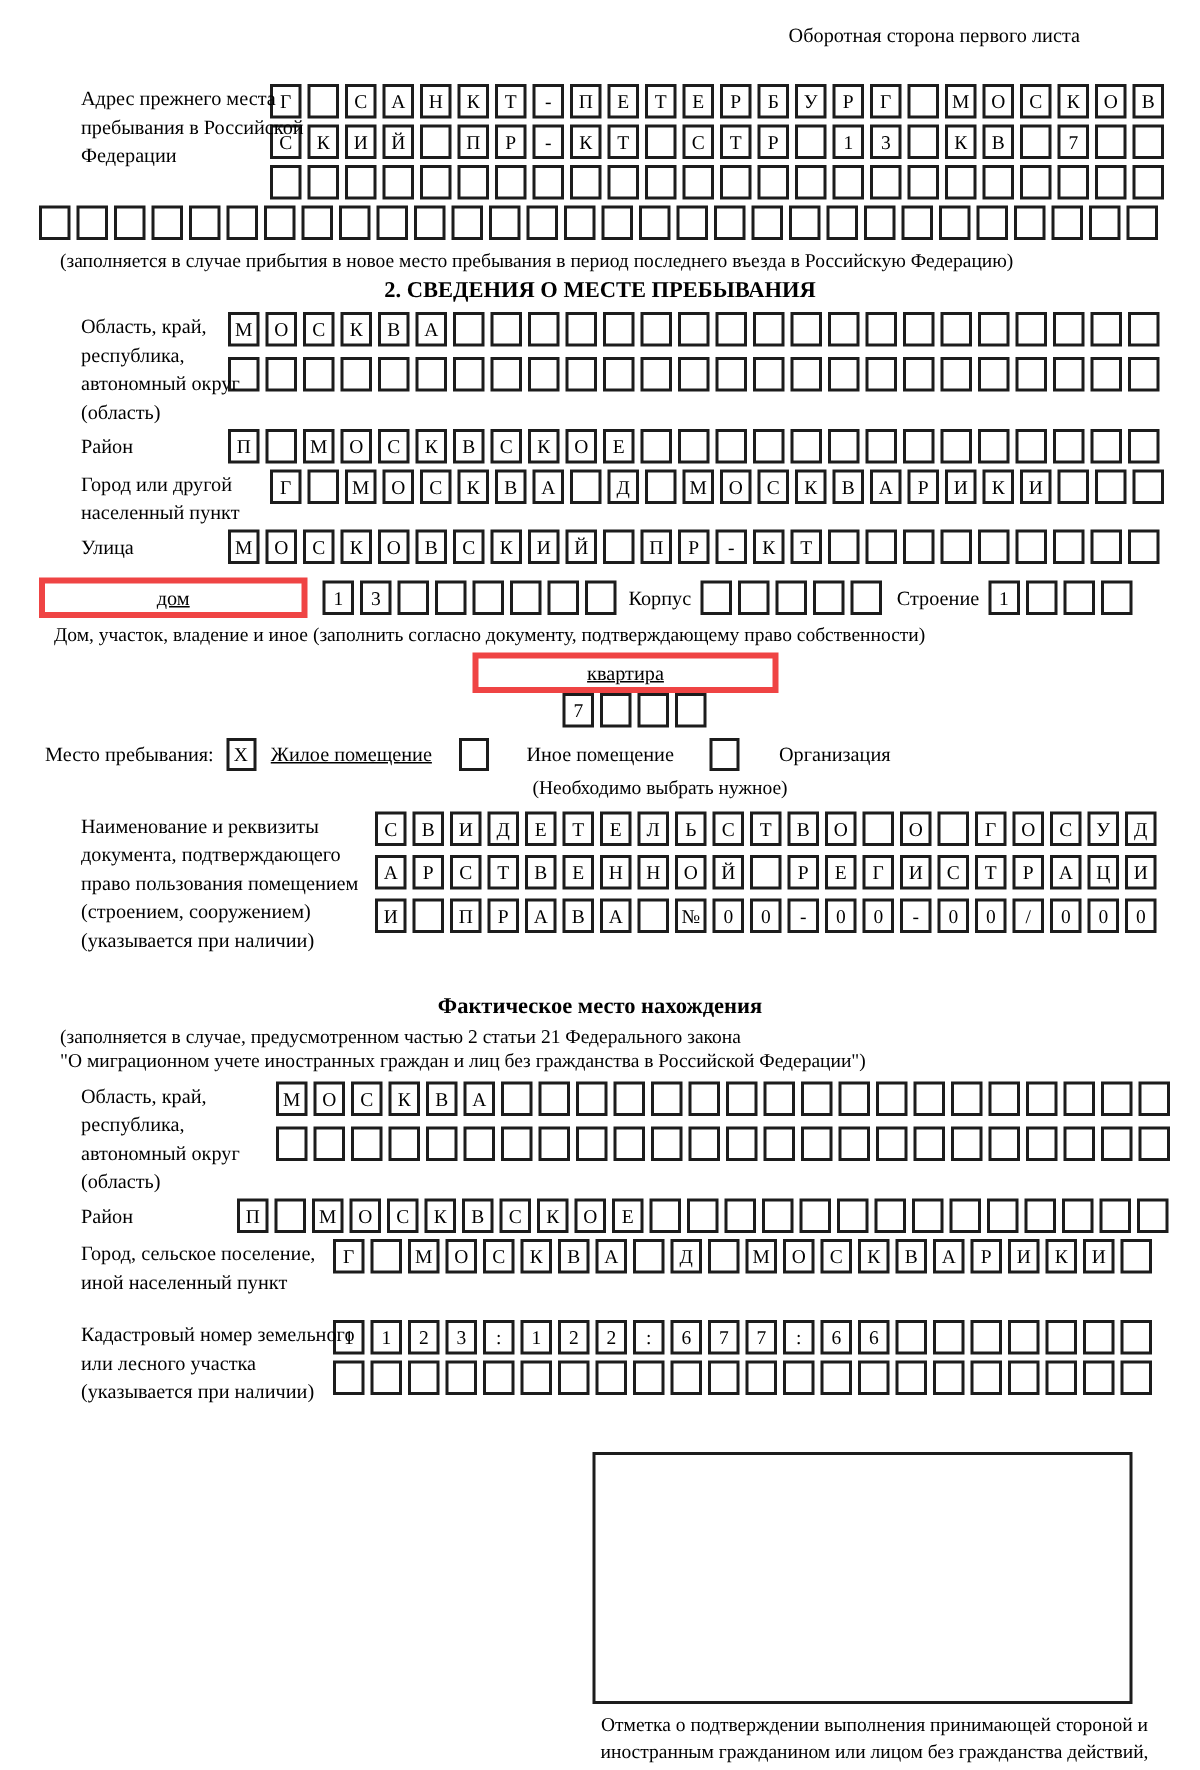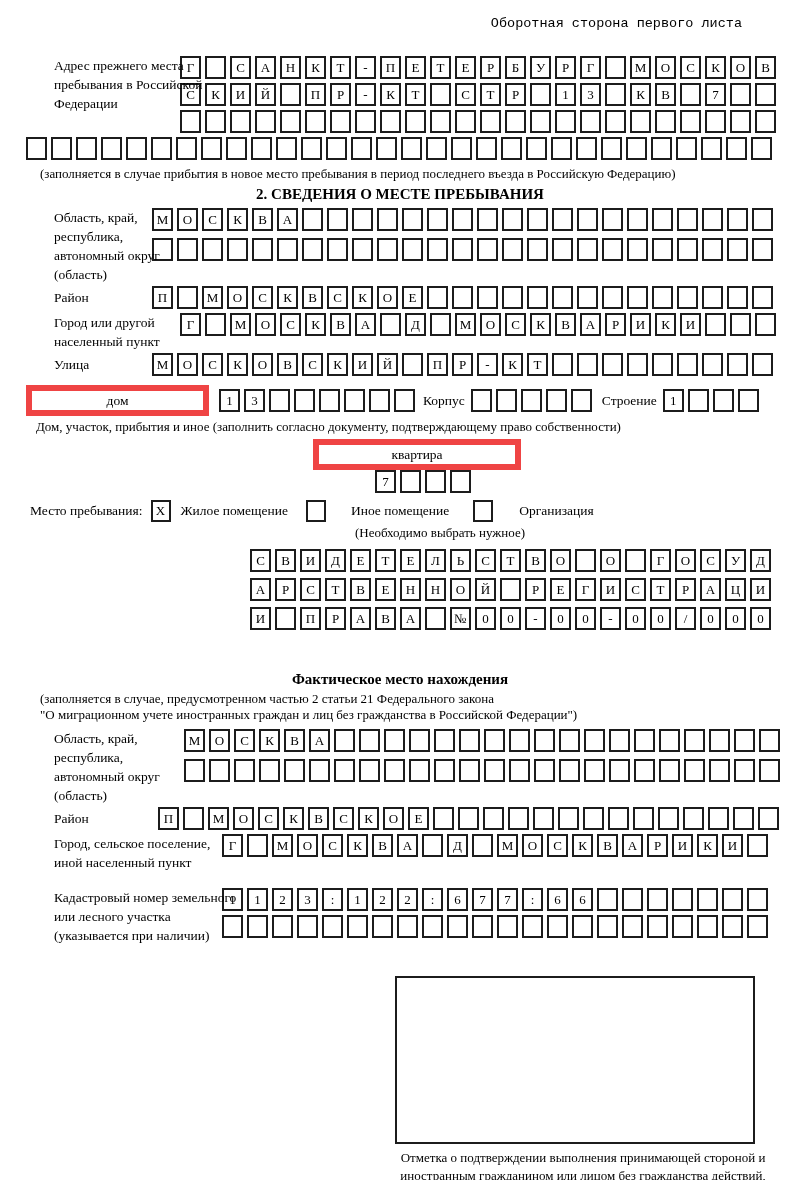--- a/index.html
+++ b/index.html
@@ -1,32 +1,32 @@
 <!DOCTYPE html>
 <html><head>
 <meta charset="utf-8">
 <style>
   html,body{margin:0;padding:0;background:#e9e9e9;}
   .page{
     width:800px;height:1180px;margin:0 auto;background:#fff;color:#000;
     font-family:"Liberation Serif","DejaVu Serif",serif;
     position:relative;box-sizing:border-box;padding-top:16px;overflow:hidden;
   }
-  .hdr-note{text-align:right;padding-right:58px;font-size:13.5px;height:18px;font-family:Liberation Mono, monospace;}
+  .hdr-note{text-align:right;padding-right:80px;font-size:13.5px;height:18px;}
   .lbl{position:absolute;left:30px;top:0;font-size:13.5px;line-height:19px;margin-left:24px;}
   .grp{position:relative;}
   .cells{display:flex;gap:4px;margin-bottom:4px;}
   .cell{
     flex:none;width:17px;height:19px;border:2px solid #1c1c1c;
     display:flex;align-items:center;justify-content:center;
     font-size:13px;line-height:1;background:#fff;
   }
   .widebox{
-    flex:none;border:6px solid #ef4444;height:19px;display:flex;
-    align-items:center;justify-content:center;font-size:13.5px;background:#fff;box-sizing:content-box;
+    flex:none;border:4px solid #ef4444;height:19px;display:flex;
+    align-items:center;justify-content:center;font-size:13.5px;background:#fff;box-sizing:content-box;text-decoration:underline;
   }
   .caption{font-size:13px;line-height:16px;}
   .caption.center{text-align:left;margin-left:40px;}
   .h2{font-weight:bold;font-size:15px;text-align:center;margin-top:4px;height:22px;}
   .inline-lbl{font-size:13.5px;white-space:nowrap;}
   .chk{
     flex:none;width:16px;height:18px;border:2px solid #1c1c1c;display:flex;
     align-items:center;justify-content:center;font-size:13px;background:#fff;
   }
   .rowflex{display:flex;align-items:center;}
@@ -327,50 +327,51 @@
         <span class="cell"></span>
       </div>
     <span class="inline-lbl" style="margin-left:10px;">Строение</span>
     <div class="cells" style="margin-left:6px;margin-bottom:0;">
         <span class="cell">1</span>
         <span class="cell"></span>
         <span class="cell"></span>
         <span class="cell"></span>
       </div>
   </div>
-  <div class="caption" style="margin:3px 0 0 36px;">Дом, участок, прибытия и иное (заполнить согласно документу, подтверждающему право собственности)</div>
+  <div class="caption" style="margin:3px 0 0 36px;">Дом, участок, владение и иное (заполнить согласно документу, подтверждающему право собственности)</div>
 
   <div class="rowflex" style="margin-left:34px;margin-top:4px;flex-direction:column;">
     <div class="widebox" style="width:196px;">квартира</div>
     <div class="cells" style="margin-left:12px;margin-bottom:0;">
         <span class="cell">7</span>
         <span class="cell"></span>
         <span class="cell"></span>
         <span class="cell"></span>
       </div>
   </div>
 
   <div class="rowflex" style="margin-left:30px;margin-top:6px;height:24px;">
     <span class="inline-lbl">Место пребывания:</span>
     <span class="chk" style="margin-left:8px;">
         <span>X</span>
       </span>
-    <span class="inline-lbl" style="margin-left:10px;">Жилое помещение</span>
+    <span class="inline-lbl" style="margin-left:10px;text-decoration:underline;">Жилое помещение</span>
     <span class="chk" style="margin-left:18px;">
         <span></span>
       </span>
     <span class="inline-lbl" style="margin-left:25px;">Иное помещение</span>
     <span class="chk" style="margin-left:24px;">
         <span></span>
       </span>
     <span class="inline-lbl" style="margin-left:26px;">Организация</span>
   </div>
   <div class="caption" style="margin-left:240px;width:400px;text-align:center;margin-top:2px;">(Необходимо выбрать нужное)</div>
 
   <div class="grp" style="margin-top:8px;min-height:118px;">
+    <div class="lbl" style="width:205px;">Наименование и реквизиты документа, подтверждающего право пользования помещением (строением, сооружением) (указывается при наличии)</div>
     <div class="cells" style="margin-left:250px;margin-bottom:6px;">
         <span class="cell">С</span>
         <span class="cell">В</span>
         <span class="cell">И</span>
         <span class="cell">Д</span>
         <span class="cell">Е</span>
         <span class="cell">Т</span>
         <span class="cell">Е</span>
         <span class="cell">Л</span>
         <span class="cell">Ь</span>

